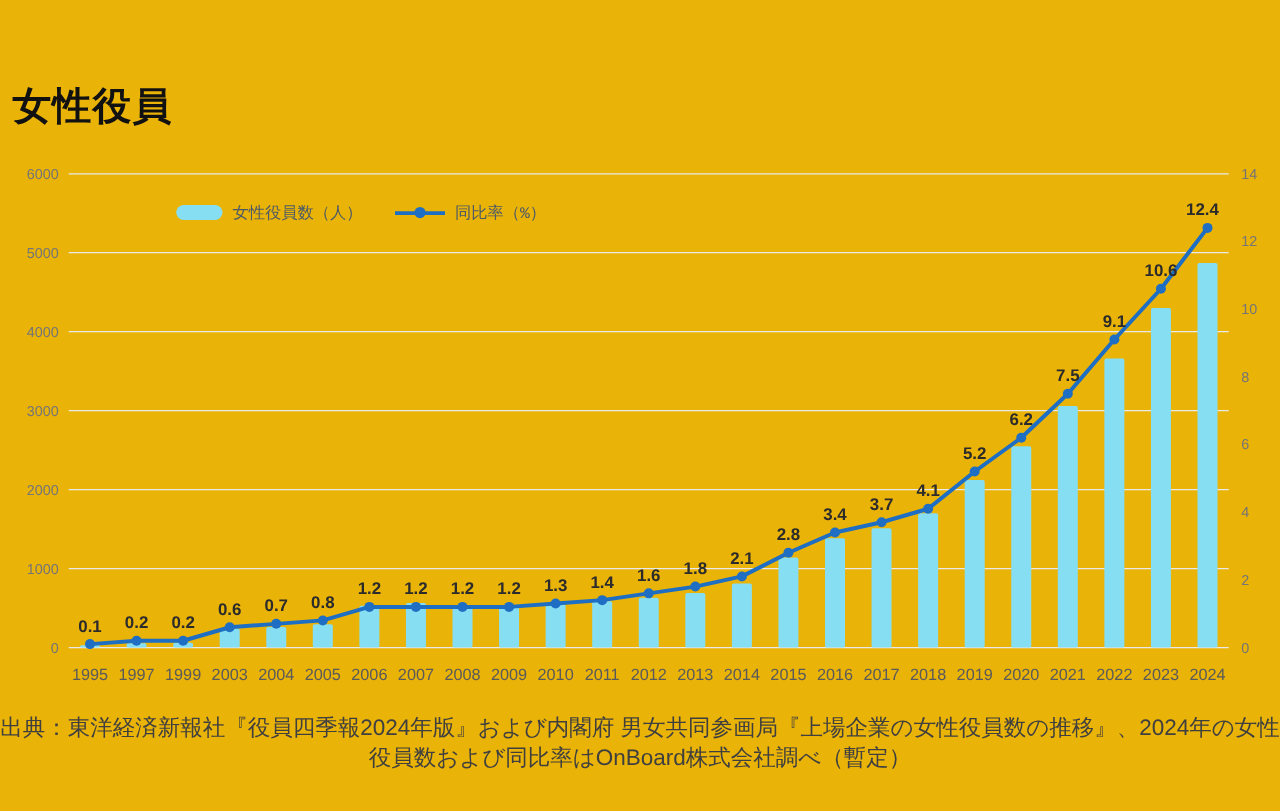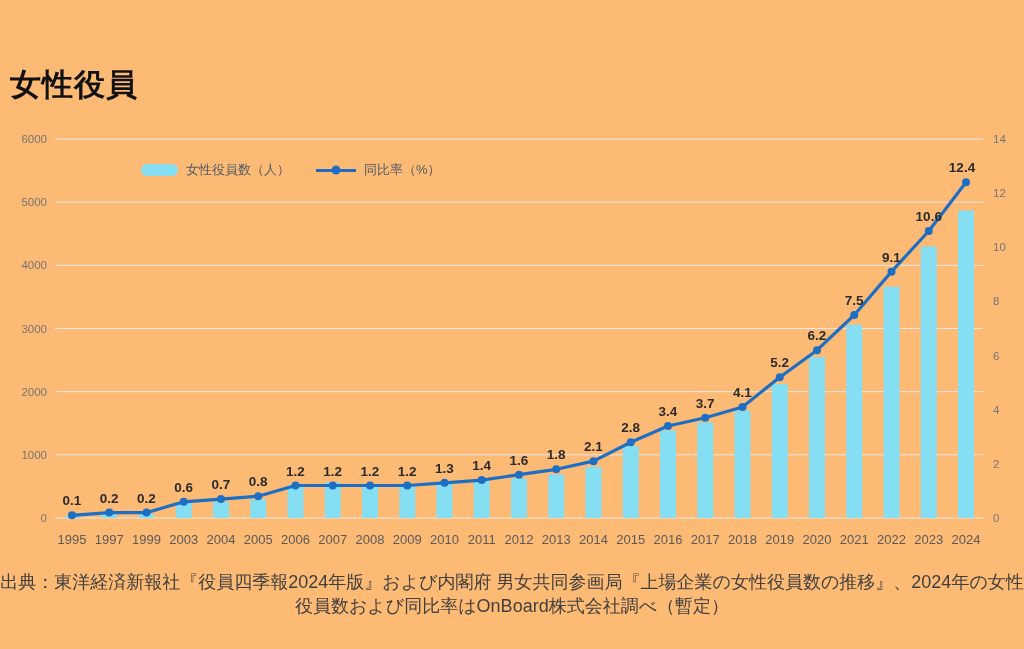--- a/index.html
+++ b/index.html
@@ -1,17 +1,17 @@
 <!DOCTYPE html>
 <html><head>
 <meta charset="utf-8">
 <style>
   html,body{margin:0;padding:0;background:#fff;}
   body{font-family:"Liberation Sans","DejaVu Sans",sans-serif;}
-  .canvas{position:relative;width:1024px;height:649px;background:#fdba74;overflow:hidden;margin:0 auto;}
+  .canvas{position:relative;width:1024px;height:649px;background:#eab308;overflow:hidden;margin:0 auto;}
   .page-title{position:absolute;left:10px;top:68px;margin:0;font-size:31px;font-weight:900;
     color:#111;letter-spacing:1px;line-height:1.1;}
   .legend{position:absolute;left:141px;top:161px;display:flex;align-items:center;gap:26px;
     font-size:13px;color:#4d5a66;}
   .legend-item{display:flex;align-items:center;}
   .swatch-bar{display:inline-block;width:37px;height:12px;border-radius:6px;margin-right:8px;}
   .swatch-line{position:relative;display:inline-block;width:40px;height:3px;margin-right:8px;}
   .swatch-line .dot{position:absolute;left:50%;top:50%;width:9px;height:9px;border-radius:50%;
     transform:translate(-50%,-50%);}
   .source{position:absolute;left:0;top:570px;width:100%;text-align:center;font-size:18px;
@@ -19,21 +19,21 @@
   svg{position:absolute;left:0;top:0;}
   svg text{font-family:"Liberation Sans","DejaVu Sans",sans-serif;}
 </style>
 </head>
 <body>
 
 <div class="canvas">
 
   <h1 class="page-title" style="color: rgb(17, 17, 17);">女性役員</h1>
 
-  <div class="legend" style="color: rgb(77, 90, 102);">
+  <div class="legend" style="color: rgb(77, 90, 102); font-family: Liberation Mono, monospace;">
     <div class="legend-item">
       <span class="swatch-bar" style="background: rgb(134, 222, 243);"></span>
       <span>女性役員数（人）</span>
     </div>
     <div class="legend-item">
       <span class="swatch-line" style="background: rgb(30, 111, 195);">
           <span class="dot" style="background: rgb(30, 111, 195);"></span>
         </span>
       <span>同比率（%）</span>
     </div>

